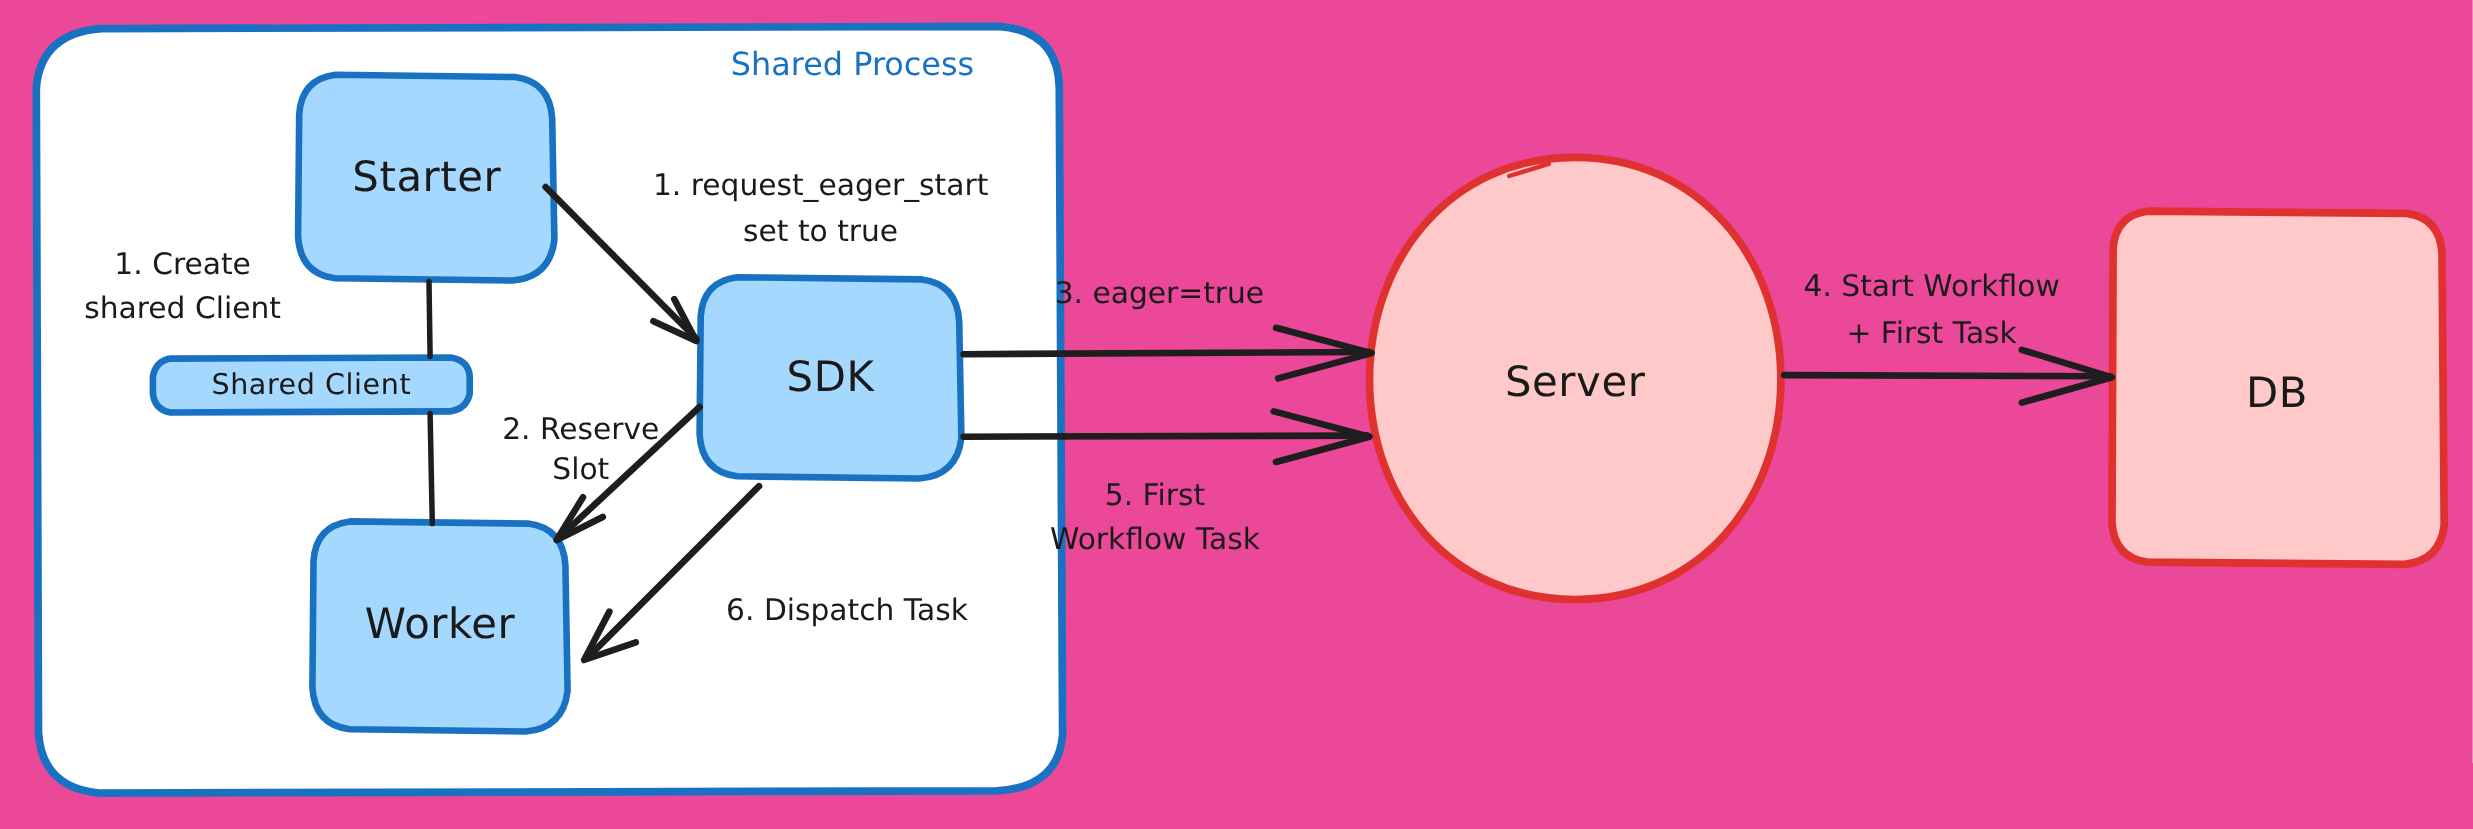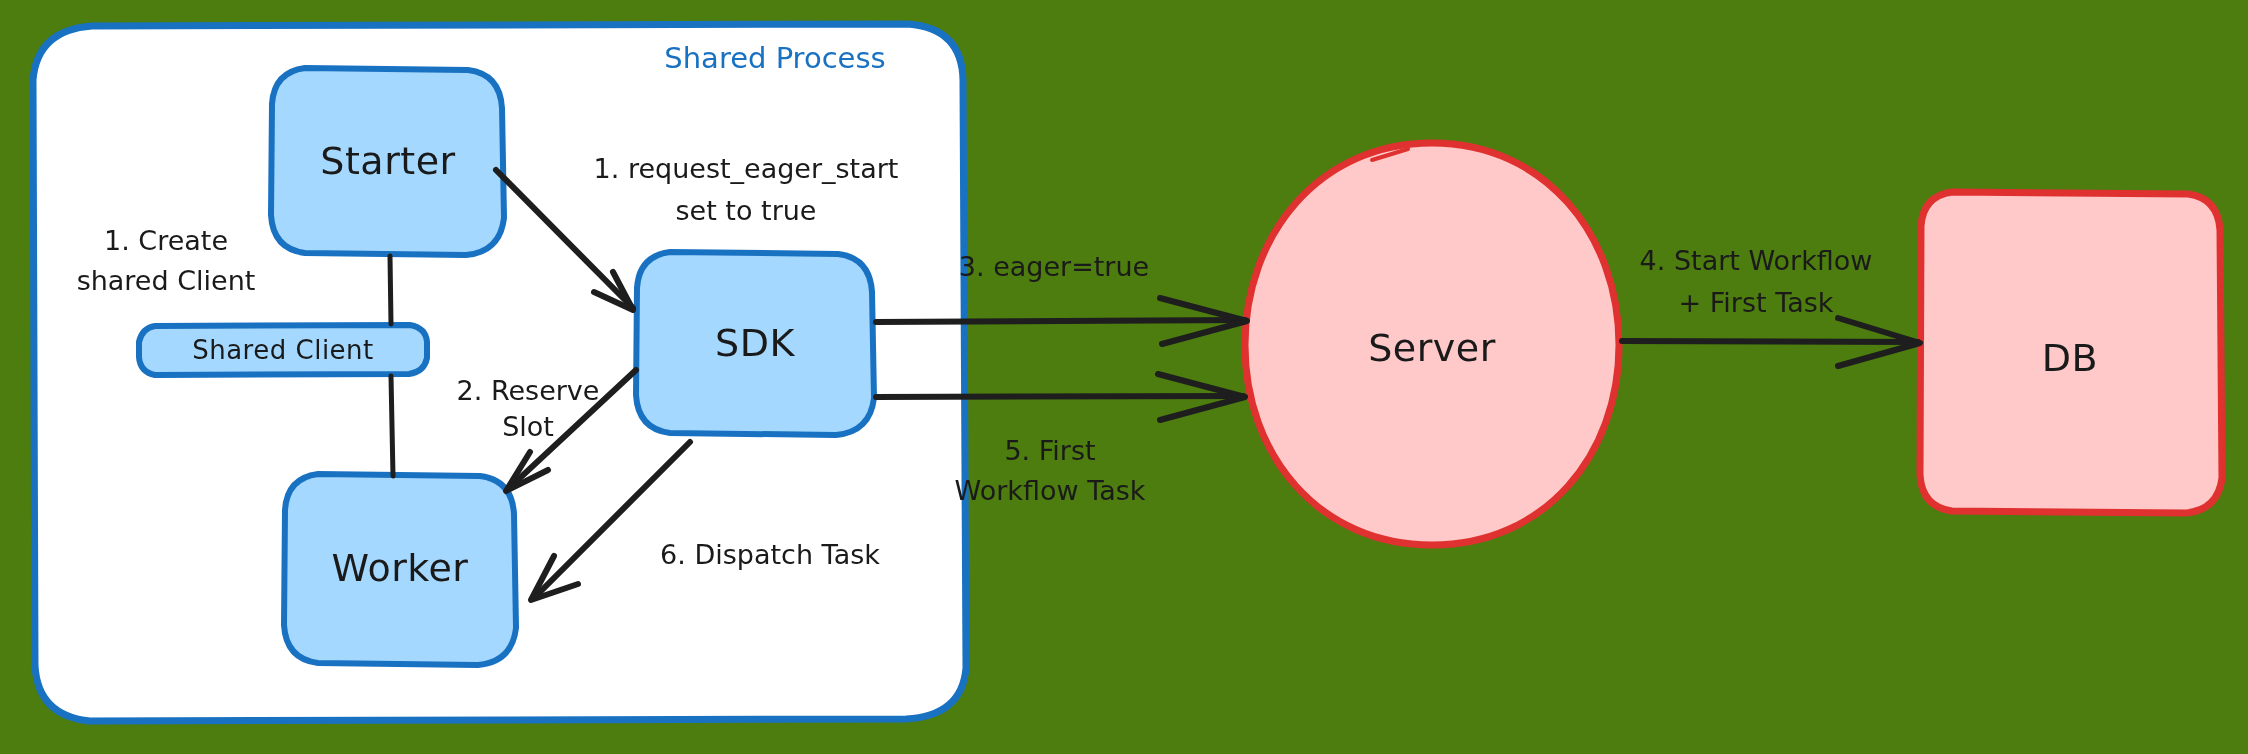--- a/index.html
+++ b/index.html
@@ -1,18 +1,18 @@
 <!DOCTYPE html>
 <html><head>
 <meta charset="utf-8">
 <style>
   html,body{margin:0;padding:0;background:#ffffff;}
   body{width:2248px;height:754px;overflow:hidden;
        font-family:"DejaVu Sans","Liberation Sans",sans-serif;}
-  #stage{position:relative;width:2248px;height:754px;background:#4d7c0f;}
+  #stage{position:relative;width:2248px;height:754px;background:#ec4899;}
   svg#canvas{position:absolute;left:0;top:0;width:2248px;height:754px;}
   .node-label{
     font-family:"DejaVu Sans","Liberation Sans",sans-serif;
     fill:#1a1a1a;font-size:38px;text-anchor:middle;
     dominant-baseline:middle;letter-spacing:0.5px;
   }
   .node-label.small{font-size:26px;}
   .edge-label{
     font-family:"DejaVu Sans","Liberation Sans",sans-serif;
     fill:#1a1a1a;font-size:27px;text-anchor:middle;

